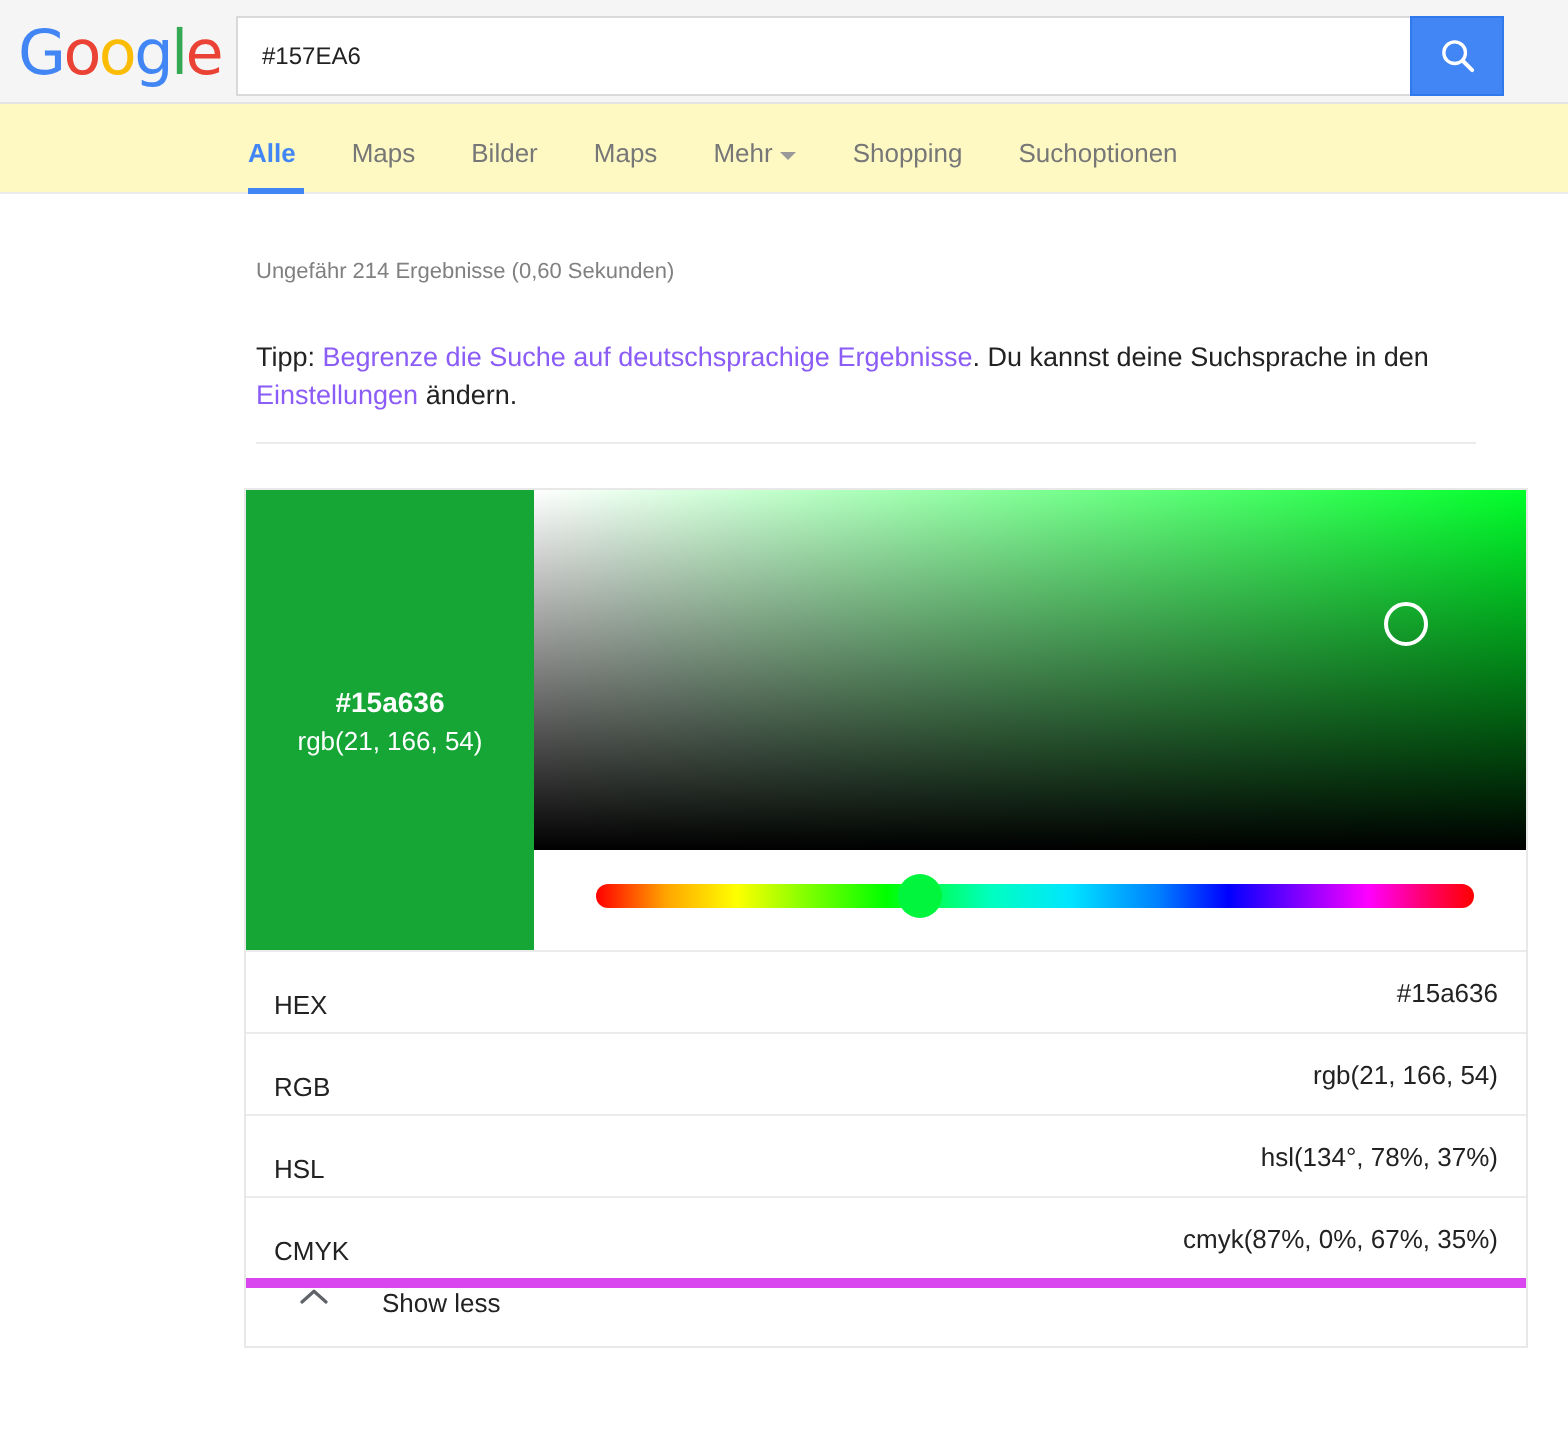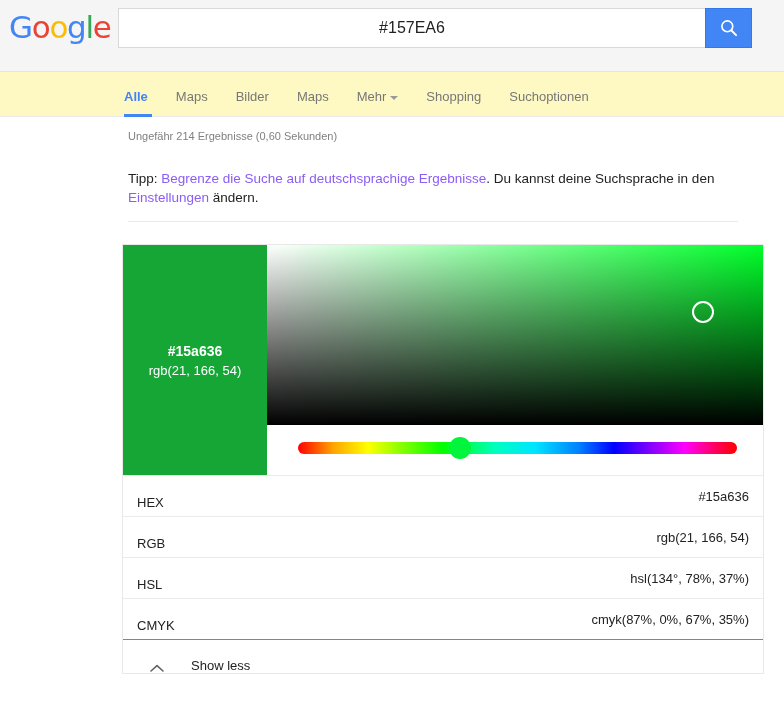--- a/index.html
+++ b/index.html
@@ -7,21 +7,21 @@
     margin: 0; padding: 0;
     width: 784px; height: 725px;
     background: #ffffff;
     font-family: "Liberation Sans", sans-serif;
     overflow: hidden;
   }
 
   
   #header {
     position: relative;
-    height: 72px;
+    height: 52px;
     background: #f5f5f5;
     border-bottom: 1px solid #e4e4e4;
   }
   #logo {
     position: absolute;
     left: 9px; top: 12px;
     font-size: 31px;
     line-height: 31px;
     letter-spacing: -1.3px;
     font-family: "DejaVu Sans", sans-serif;
@@ -38,26 +38,25 @@
     left: 118px; top: 8px;
     width: 634px; height: 40px;
     display: flex;
   }
   #search-input {
     flex: 1;
     height: 40px;
     border: 1px solid #d9d9d9;
     border-right: none;
     background: #fff;
-    font-size: 16px;
+    font-size: 12px;
     color: #222;
     padding: 0 12px;
     outline: none;
     font-family: "Liberation Sans", sans-serif;
-    text-align: center;
   }
   #search-button {
     width: 47px; height: 40px;
     background: #4285f4;
     border: 1px solid #3079ed;
     cursor: pointer;
     display: flex;
     align-items: center;
     justify-content: center;
   }
@@ -221,24 +220,24 @@
     height: 41px;
     padding: 0 14px;
     border-top: 1px solid #ebebeb;
     font-size: 13px;
   }
   .row-label { color: #222; margin-top: 12px; }
   .row-value { color: #222; }
 
   #showless {
     display: flex;
-    align-items: flex-end;
+    align-items: flex-start;
     height: 34px;
     padding: 0 14px;
-    border-top: 1px solid #d946ef;
+    border-top: 5px solid #d946ef;
     cursor: pointer;
   }
   #showless-icon {
     width: 40px;
     display: flex;
     justify-content: center;
     color: #666;
   }
   #showless-label {
     font-size: 13px;

